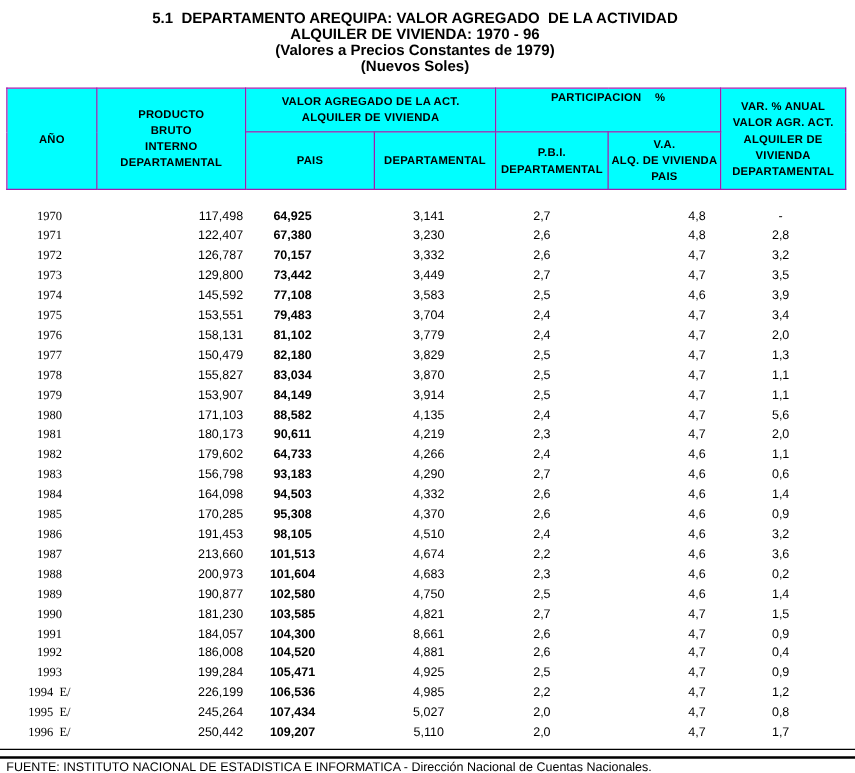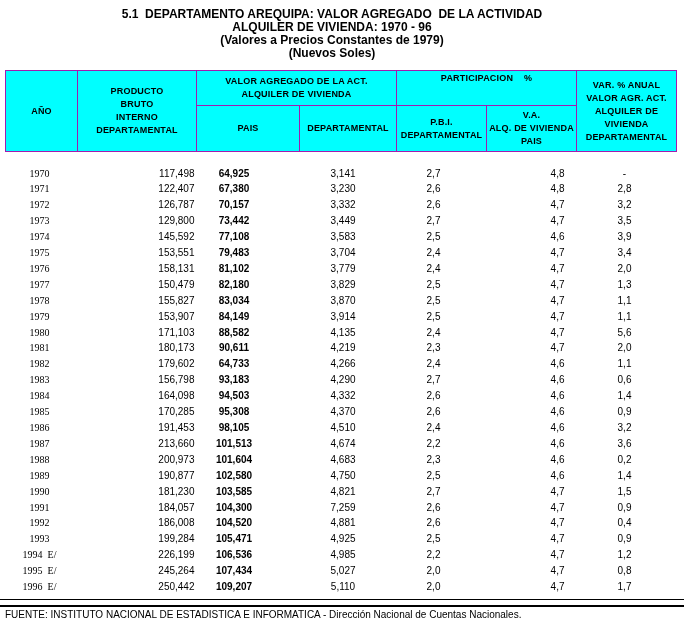--- a/index.html
+++ b/index.html
@@ -278,21 +278,21 @@
           <td>103,585</td>
           <td>4,821</td>
           <td>2,7</td>
           <td>4,7</td>
           <td>1,5</td>
         </tr>
         <tr>
           <td>1991</td>
           <td>184,057</td>
           <td>104,300</td>
-          <td>7,259</td>
+          <td>8,661</td>
           <td>2,6</td>
           <td>4,7</td>
           <td>0,9</td>
         </tr>
         <tr>
           <td>1992</td>
           <td>186,008</td>
           <td>104,520</td>
           <td>4,881</td>
           <td>2,6</td>

